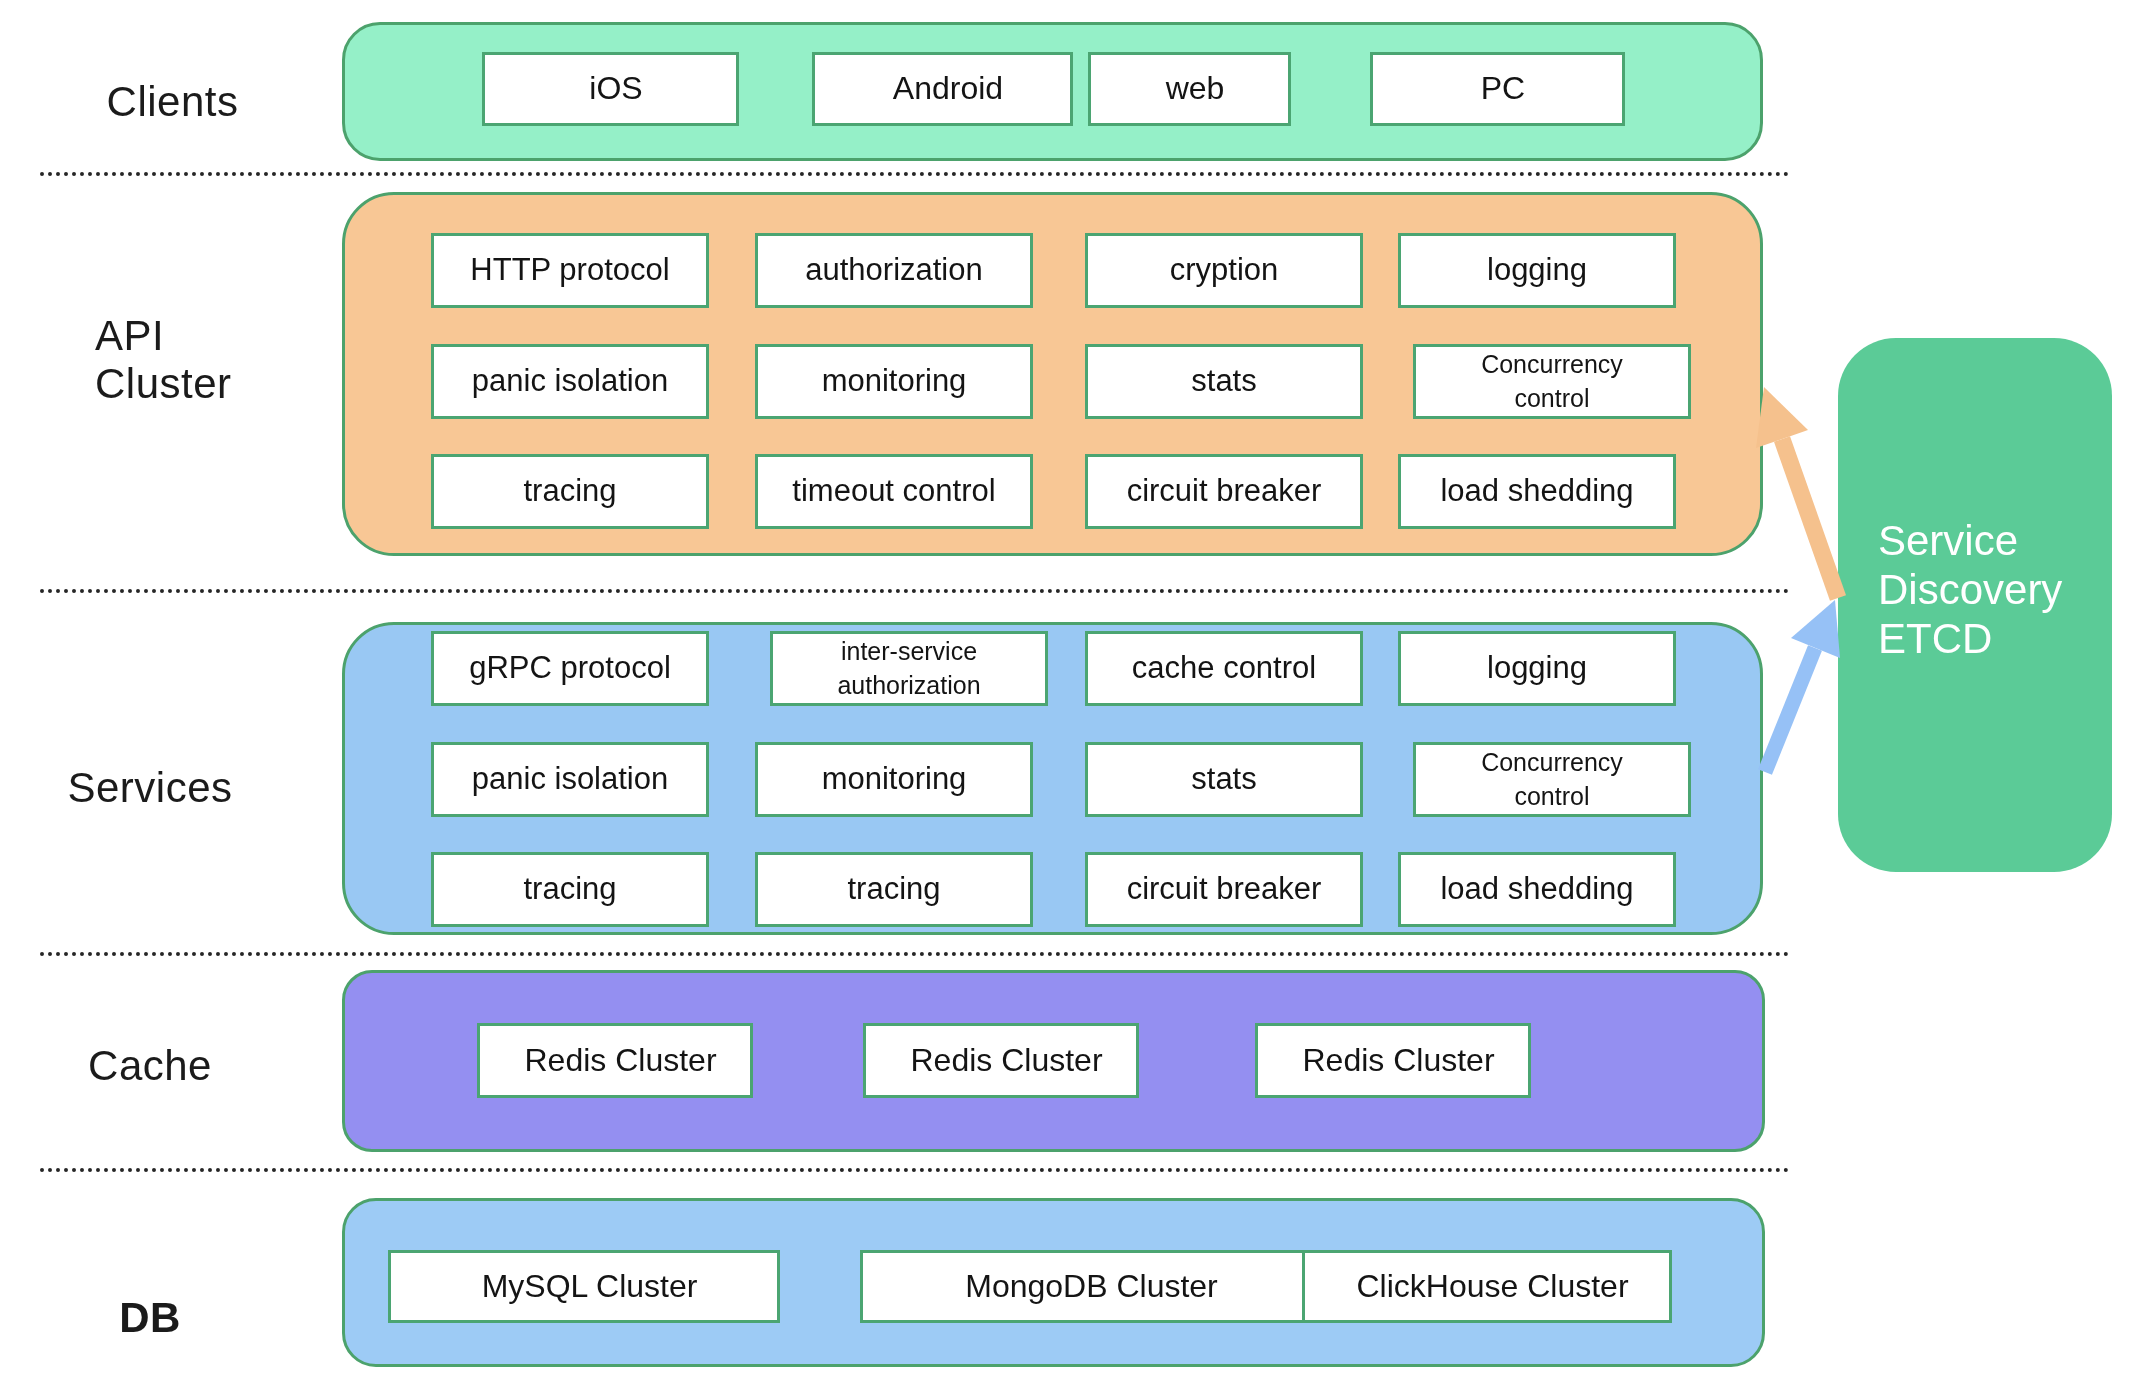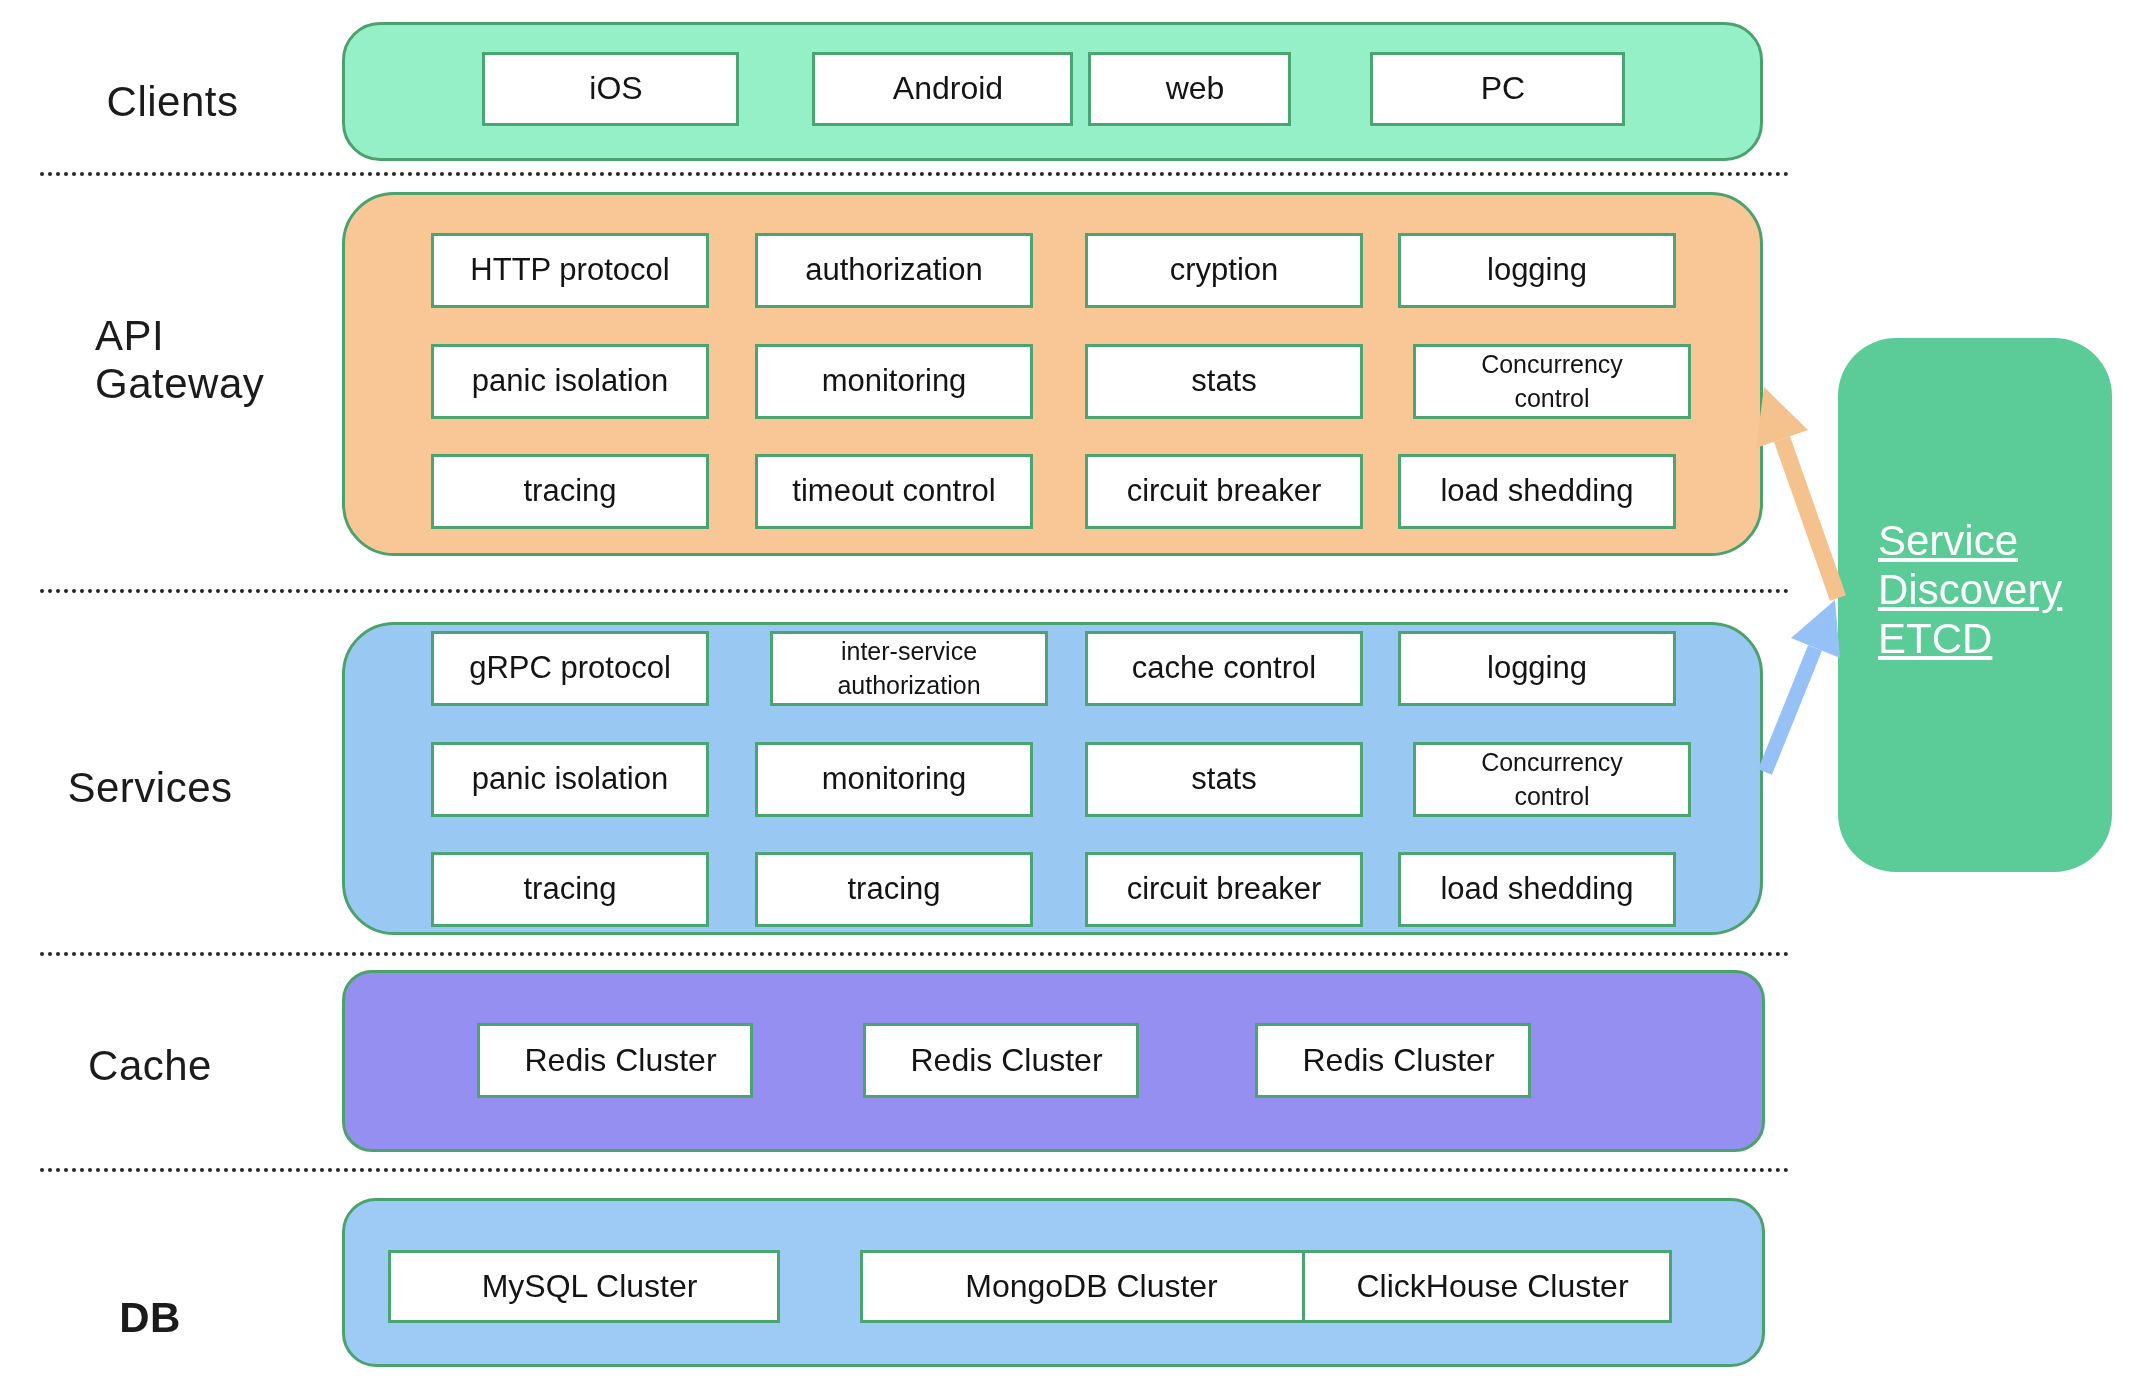--- a/index.html
+++ b/index.html
@@ -30,29 +30,29 @@
   .cb{top:52px;height:74px;}
   .cab{top:1023px;height:75px;width:276px;}
   .dbb{top:1250px;height:73px;}
   
   .dots{position:absolute;left:40px;width:1750px;height:0;
         border-top:4px dotted #262626;}
   
   .discovery{position:absolute;left:1838px;top:338px;width:274px;height:534px;
              background:#5BCB97;border-radius:58px;}
   .discovery-text{position:absolute;left:1878px;top:516px;color:#ffffff;
-                  font-size:42px;line-height:49px;white-space:pre-line;text-decoration:underline;}
+                  font-size:42px;line-height:49px;white-space:pre-line;}
   svg.arrows{position:absolute;left:0;top:0;pointer-events:none;}
 </style>
 </head>
 <body>
 
 <div class="layer-label" style="left:60px;top:78px;width:225px;text-align:center;">Clients</div>
 <div class="layer-label" style="left:95px;top:312px;">API
-Gateway</div>
+Cluster</div>
 <div class="layer-label centered" style="top:764px;">Services</div>
 <div class="layer-label centered" style="top:1042px;">Cache</div>
 <div class="layer-label centered" style="top:1294px;font-weight:bold;">DB</div>
 
 <div class="dots" style="top:172px;"></div>
 <div class="dots" style="top:589px;"></div>
 <div class="dots" style="top:952px;"></div>
 <div class="dots" style="top:1168px;"></div>
 
 <div class="container clients-container"></div>

